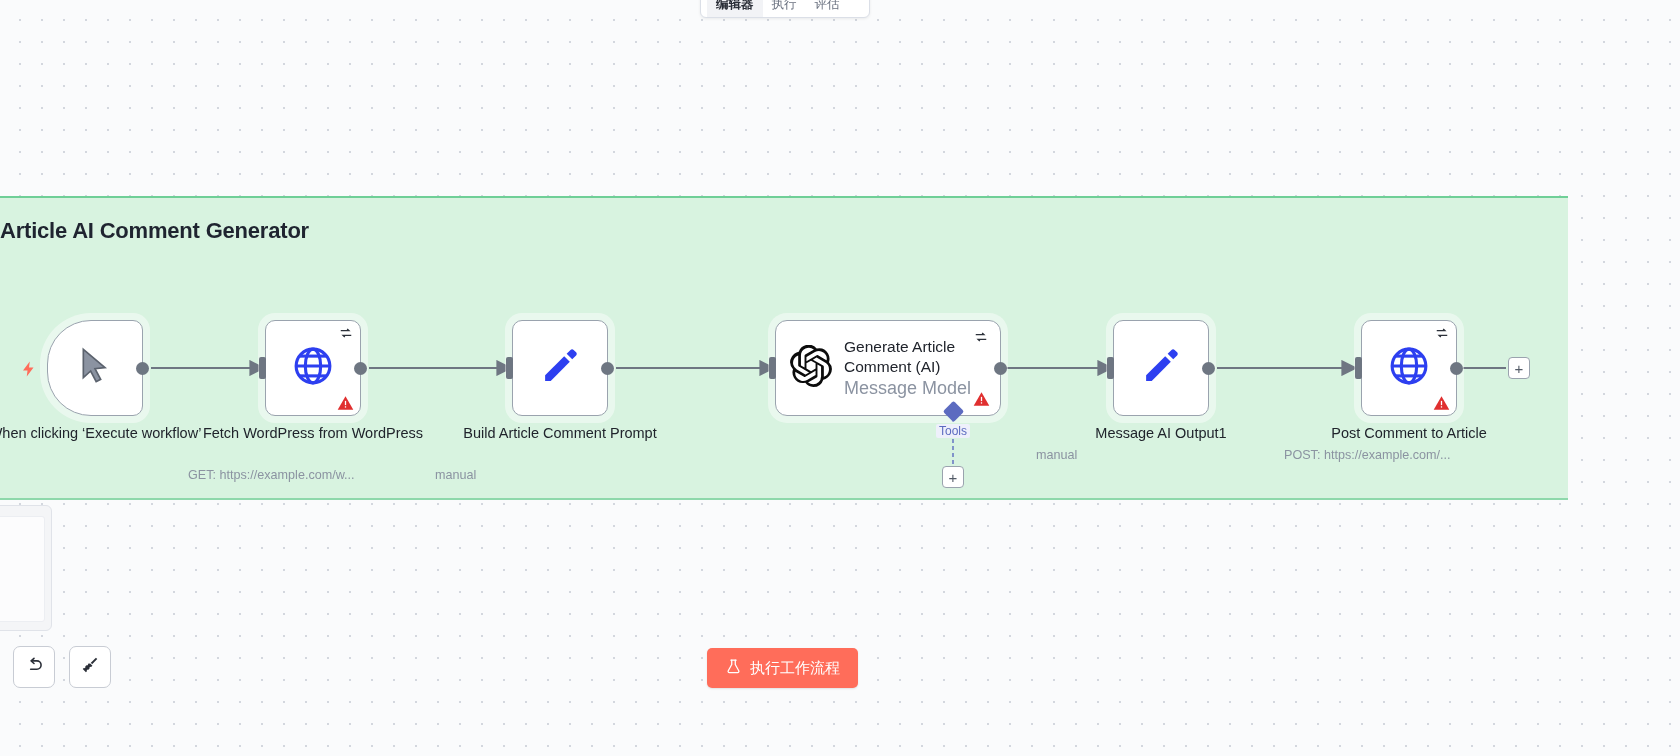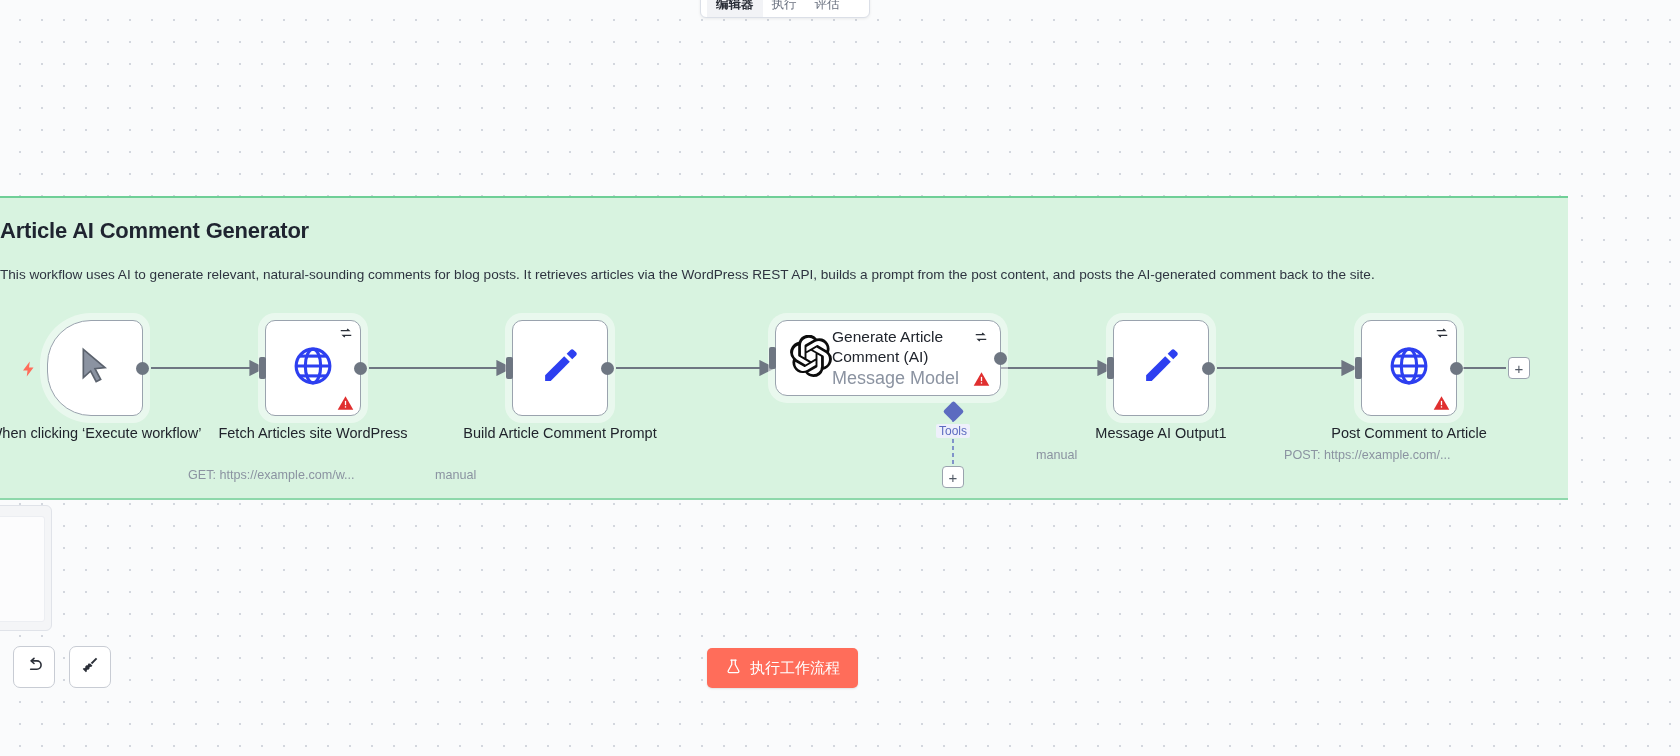--- a/index.html
+++ b/index.html
@@ -72,25 +72,25 @@
     background: #ffffff;
     border: 1.6px solid #9aa3ae;
     border-radius: 10px;
     display: flex; align-items: center; justify-content: center;
     box-shadow: 0 0 0 7px rgba(255,255,255,.45);
   }
   .node-box.trigger {
     border-radius: 44px 10px 10px 44px;
   }
   .node-box.wide {
-    width: 226px; height: 76px;
+    width: 226px; height: 96px;
     border-radius: 12px;
     justify-content: flex-start;
     padding: 0 14px;
-    gap: 0;
+    gap: 12px;
   }
 
   .node-label {
     position: absolute; left: 50%; top: 104px;
     transform: translateX(-50%);
     width: 230px; text-align: center;
     font-size: 14.5px; color: #20242c; font-weight: 500;
     line-height: 1.32;
   }
   .node-sub {
@@ -211,21 +211,20 @@
 <div id="canvas">
 
   <div id="tabbar">
     <div class="tab active">编辑器</div>
     <div class="tab">执行</div>
     <div class="tab">评估</div>
   </div>
 
   <div id="sticky">
     <div id="sticky-title">Article AI Comment Generator</div>
-    <div id="sticky-desc">This workflow uses AI to generate relevant, natural-sounding comments for blog posts. It retrieves articles via the WordPress REST API, builds a prompt from the post content, and posts the AI-generated comment back to the site.</div>
   </div>
 
   <svg class="edges">
     <defs>
       <marker id="arrow" markerWidth="9" markerHeight="9" refX="7" refY="4.5" orient="auto">
         <path d="M0,0 L9,4.5 L0,9 Z" fill="#6e7682"></path>
       </marker>
     </defs>
 
     <line x1="151" y1="368" x2="262" y2="368" stroke="#6e7682" stroke-width="1.8" marker-end="url(#arrow)"></line>
@@ -282,21 +281,21 @@
         <div class="badge-warn">
           <svg viewBox="0 0 24 22" width="17" height="16">
               <path d="M12 1.5L23 20.5H1z" fill="#e02f2f"></path>
               <rect x="11.1" y="8" width="1.8" height="6" fill="#fff"></rect>
               <rect x="11.1" y="15.6" width="1.8" height="1.9" fill="#fff"></rect>
             </svg>
         </div>
         <div class="port-in"></div>
         <div class="port-out"></div>
       </div>
-      <div class="node-label">Fetch Articles site WordPress</div>
+      <div class="node-label">Fetch WordPress from WordPress</div>
       <div class="node-sub" style="left:50%; top:148px;">GET: https://example.com/w...</div>
     </div>
 
     <div class="node" style="left:512px; top:320px;">
       <div class="node-box">
         <span>
           <svg viewBox="0 0 24 24" width="42" height="42" fill="#2d3ff0">
             <path d="M3.5 17.3l10.9-10.9 3.2 3.2L6.7 20.5H3.5z"></path>
             <path d="M15.8 5l2.2-2.2c.5-.5 1.3-.5 1.8 0l1.4 1.4c.5.5.5 1.3 0 1.8L19 8.2z"></path>
           </svg>

